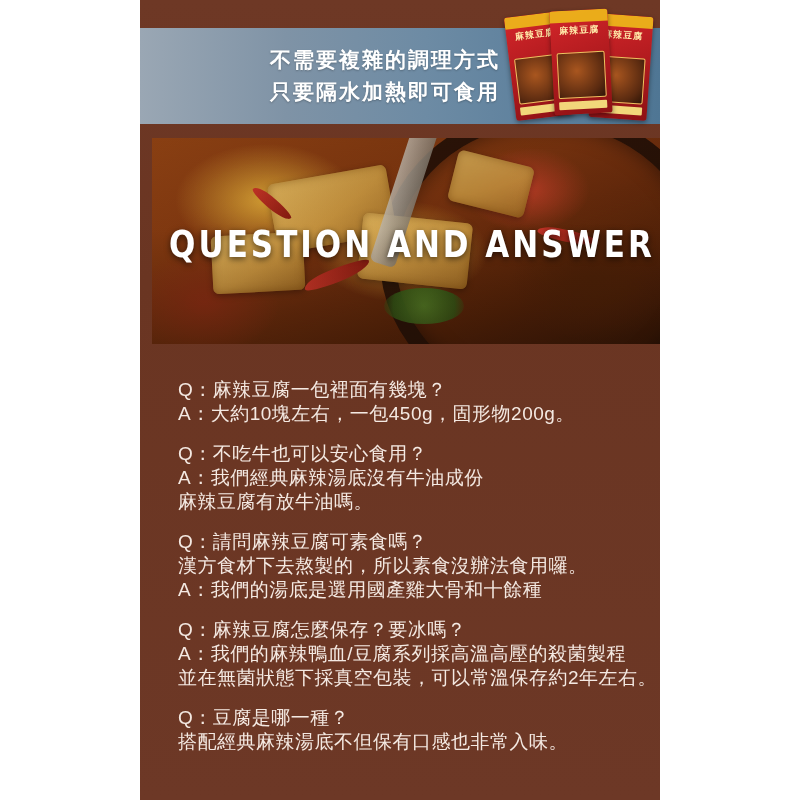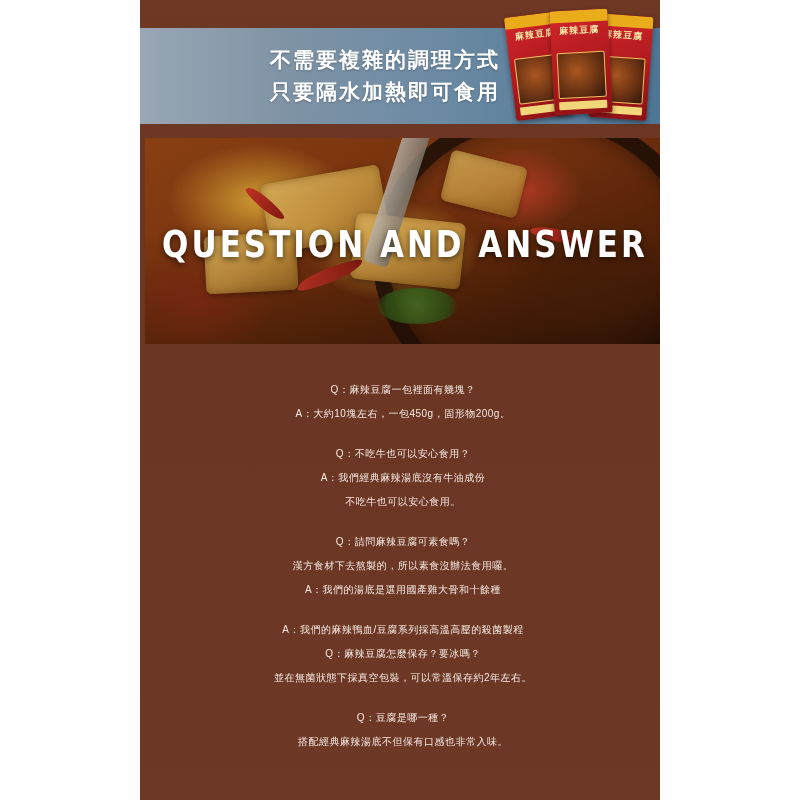--- a/index.html
+++ b/index.html
@@ -104,21 +104,21 @@
     right: 5px;
     bottom: 5px;
     height: 8px;
     background: #f2d77a;
     border-radius: 1px;
   }
 
   
   .hero {
     position: absolute;
-    left: 5px;
+    left: 12px;
     top: 138px;
     width: 520px;
     height: 206px;
     overflow: hidden;
     background: #7a3a14;
   }
   .hero .photo {
     position: absolute;
     inset: 0;
     background:
@@ -197,26 +197,25 @@
     position: absolute;
     left: 38px;
     top: 378px;
     width: 450px;
     color: #f2e6de;
   }
   .qa-block {
     margin-bottom: 16px;
   }
   .qa-line {
-    font-size: 10px;
+    font-size: 19px;
     line-height: 24px;
     letter-spacing: 0.5px;
     color: #f4e9e2;
     white-space: pre;
-    text-align: center;
   }
 
   
   .left-margin, .right-margin {
     position: absolute;
     top: 0;
     width: 140px;
     height: 800px;
     background: #ffffff;
   }
@@ -278,32 +277,32 @@
     <div class="qa">
 
       <div class="qa-block">
         <div class="qa-line">Q：麻辣豆腐一包裡面有幾塊？</div>
         <div class="qa-line">A：大約10塊左右，一包450g，固形物200g。</div>
       </div>
 
       <div class="qa-block">
         <div class="qa-line">Q：不吃牛也可以安心食用？</div>
         <div class="qa-line">A：我們經典麻辣湯底沒有牛油成份</div>
-        <div class="qa-line">不吃牛也可以安心食用。</div>
+        <div class="qa-line">麻辣豆腐有放牛油嗎。</div>
       </div>
 
       <div class="qa-block">
         <div class="qa-line">Q：請問麻辣豆腐可素食嗎？</div>
         <div class="qa-line">漢方食材下去熬製的，所以素食沒辦法食用囉。</div>
         <div class="qa-line">A：我們的湯底是選用國產雞大骨和十餘種</div>
       </div>
 
       <div class="qa-block">
+        <div class="qa-line">Q：麻辣豆腐怎麼保存？要冰嗎？</div>
         <div class="qa-line">A：我們的麻辣鴨血/豆腐系列採高溫高壓的殺菌製程</div>
-        <div class="qa-line">Q：麻辣豆腐怎麼保存？要冰嗎？</div>
         <div class="qa-line">並在無菌狀態下採真空包裝，可以常溫保存約2年左右。</div>
       </div>
 
       <div class="qa-block">
         <div class="qa-line">Q：豆腐是哪一種？</div>
         <div class="qa-line">搭配經典麻辣湯底不但保有口感也非常入味。</div>
       </div>
 
     </div>
   </div>

